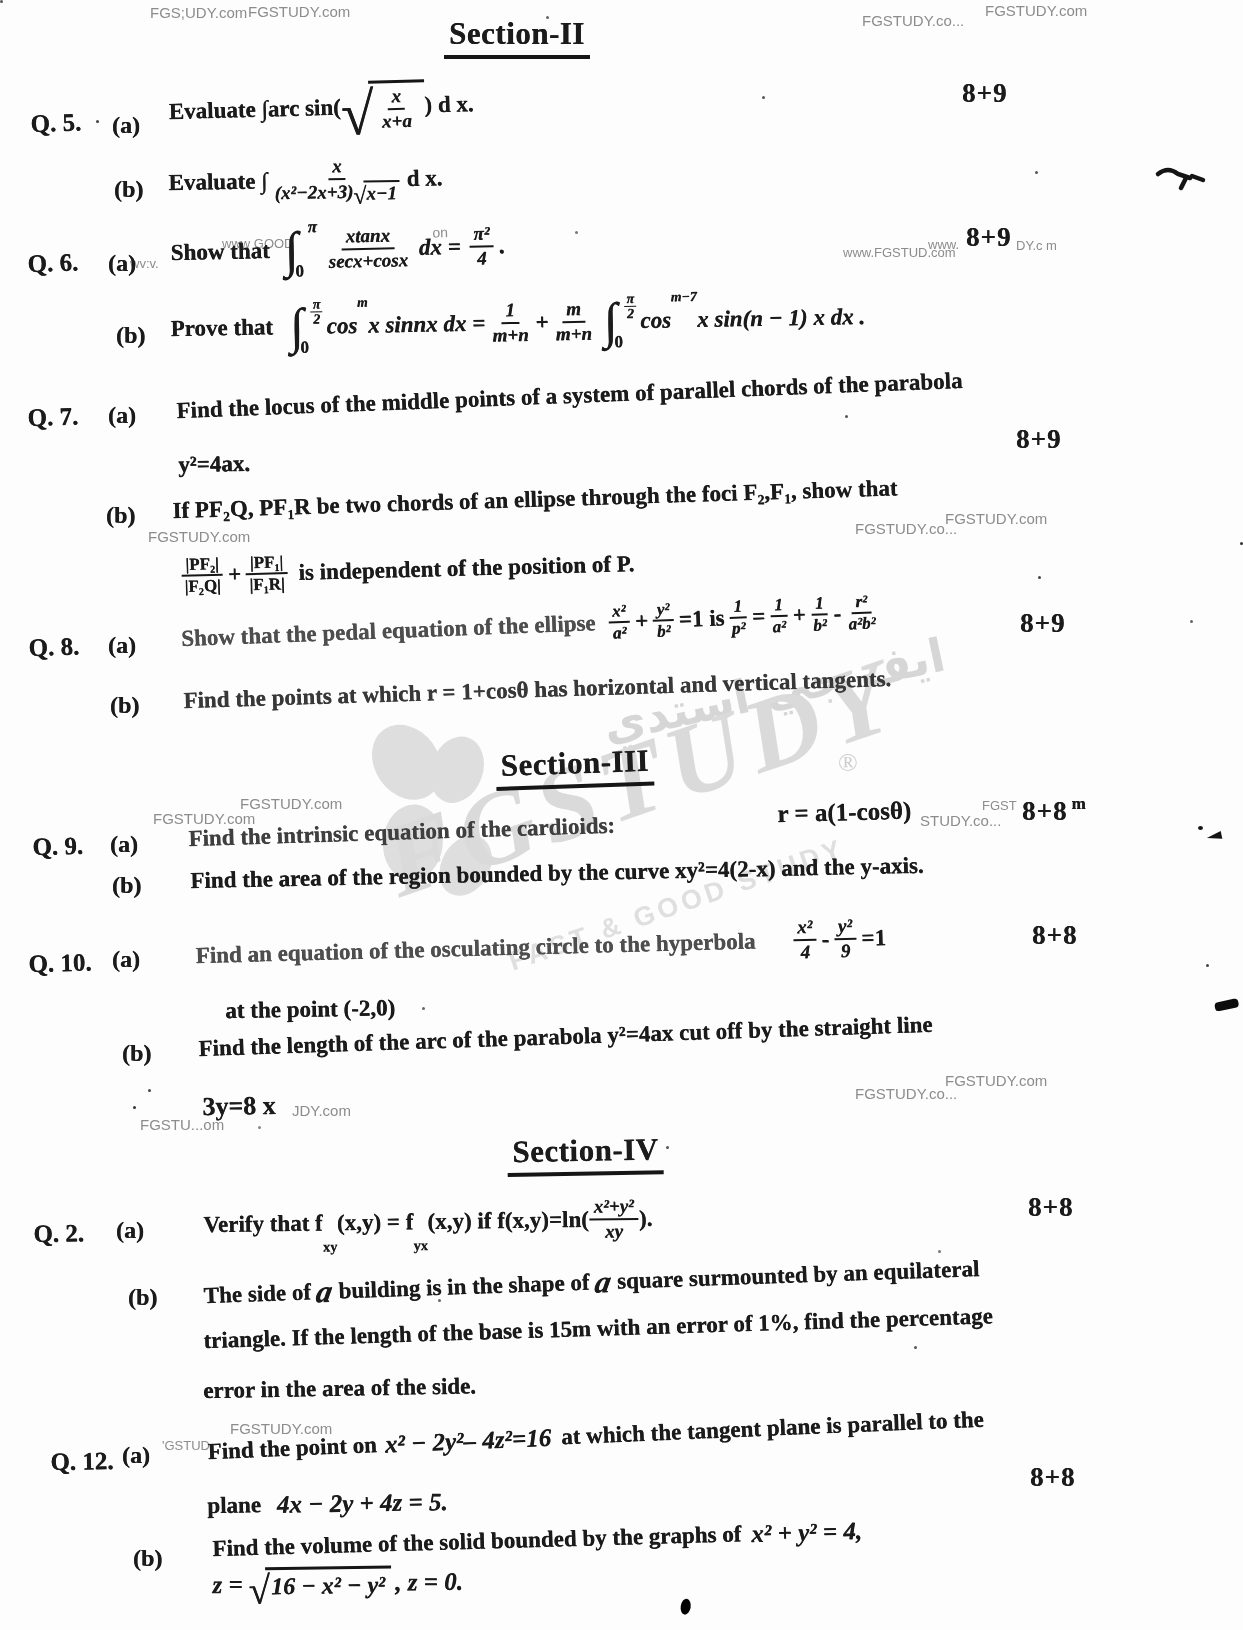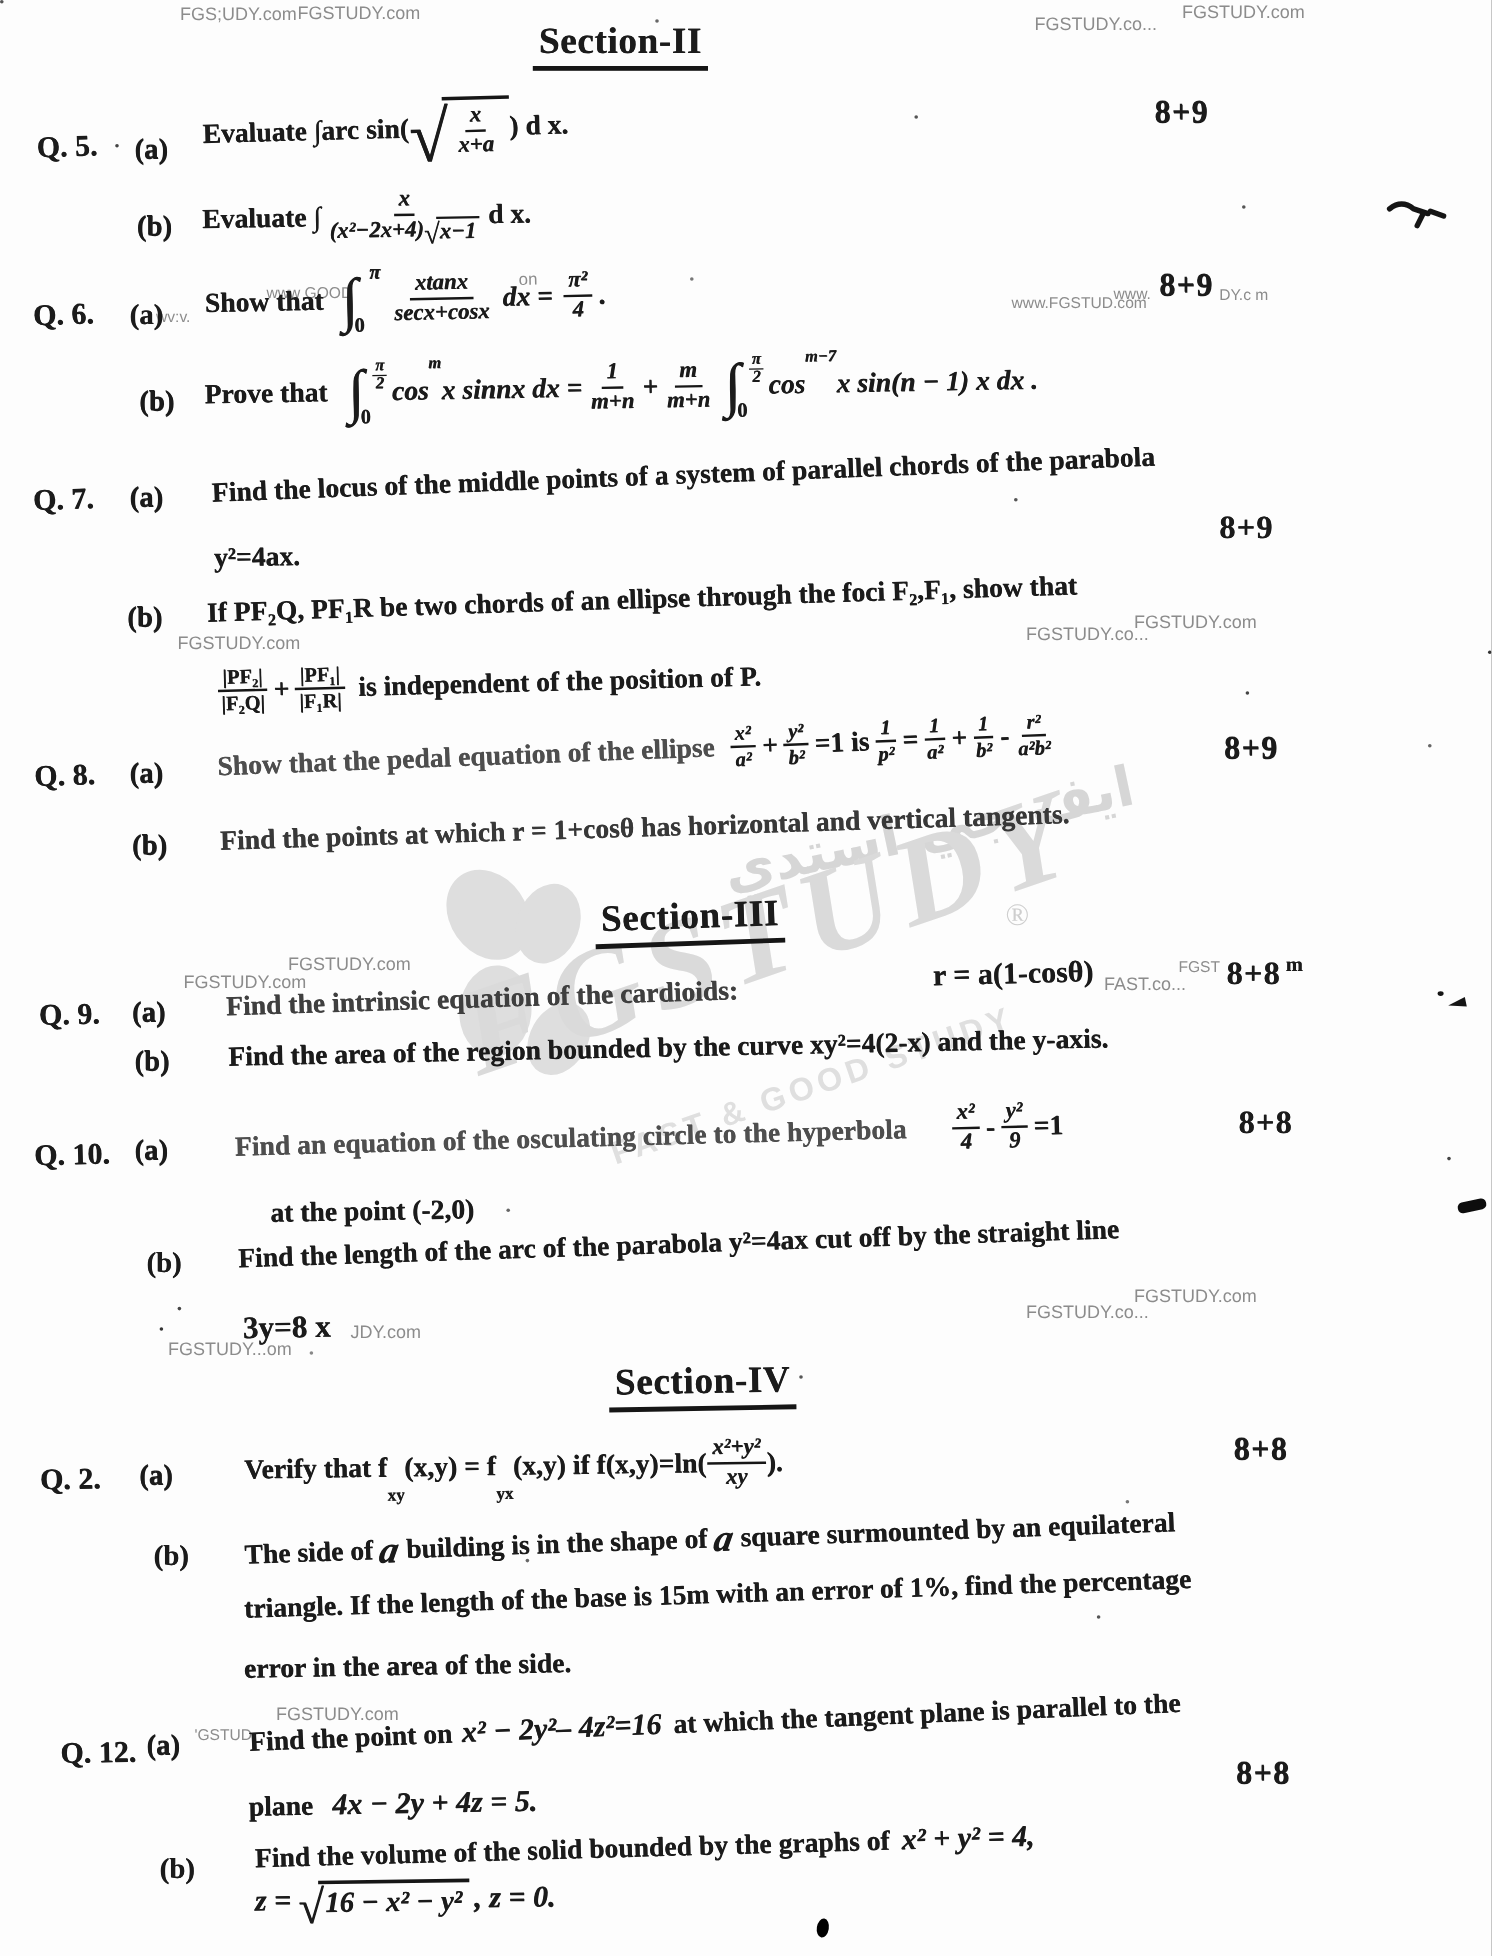--- a/index.html
+++ b/index.html
@@ -106,21 +106,21 @@
       </span>
     </span>
     <span>) d x.</span>
   </div>
   <div class="t lbl" style="left:114px;top:176px">(b)</div>
   <div class="t" style="left:168px;top:156px;height:54px;transform:rotate(-1deg)">
     <span>Evaluate ∫</span>
     <span class="fr sm math">
       <span class="fn">x</span>
       <span class="fd">
-        <span>(x²−2x+4)</span>
+        <span>(x²−2x+3)</span>
         <span class="sq">
             <span class="rad rad-sm">√</span>
           <span class="sqc sqc-sm">x−1</span>
           </span>
       </span>
     </span>
     <span>d x.</span>
   </div>
 
   <div class="wm wm13" style="left:222px;top:236px">www GOOD</div>
@@ -251,21 +251,21 @@
   <div class="t" style="left:495px;top:748px;transform:rotate(-2deg)">
     <span class="sec">Section-III</span>
   </div>
   <div class="wm" style="left:240px;top:795px">FGSTUDY.com</div>
   <div class="wm" style="left:153px;top:810px">FGSTUDY.com</div>
 
   <div class="t qno" style="left:32px;top:833px;transform:rotate(-1.5deg)">Q. 9.</div>
   <div class="t lbl" style="left:110px;top:831px">(a)</div>
   <div class="t plain" style="left:188px;top:826px;transform:rotate(-1.8deg);color:#3f3f3f">Find the intrinsic equation of the cardioids:</div>
   <div class="t" style="left:777px;top:800px;font-size:25px;transform:rotate(-1.5deg)">r = a(1-cosθ)</div>
-  <div class="wm" style="left:920px;top:812px">FAST.co...</div>
+  <div class="wm" style="left:920px;top:812px">STUDY.co...</div>
   <div class="wm wm13" style="left:982px;top:798px">FGST</div>
   <div class="t" style="left:1022px;top:796px">
     <span class="marks">8+8</span>
     <span class="xs" style="margin-left:4px;transform:translateY(-8px)">m</span>
   </div>
   <div class="t lbl" style="left:112px;top:872px">(b)</div>
   <div class="t plain" style="left:190px;top:868px;transform:rotate(-1.2deg)">Find the area of the region bounded by the curve xy²=4(2-x) and the y-axis.</div>
 
   <div class="t qno" style="left:28px;top:950px;transform:rotate(-1.5deg)">Q. 10.</div>
   <div class="t lbl" style="left:112px;top:946px">(a)</div>
@@ -281,21 +281,21 @@
       <span class="fd">9</span>
     </span>
     <span>=1</span>
   </div>
   <div class="t marks" style="left:1032px;top:920px">8+8</div>
   <div class="t" style="left:225px;top:998px;transform:rotate(-1deg)">at the point (-2,0)</div>
   <div class="t lbl" style="left:122px;top:1040px">(b)</div>
   <div class="t plain" style="left:198px;top:1036px;transform:rotate(-1.9deg)">Find the length of the arc of the parabola y²=4ax cut off by the straight line</div>
   <div class="t" style="left:202px;top:1092px;font-size:26px;transform:rotate(-1deg)">3y=8 x</div>
   <div class="wm" style="left:292px;top:1102px">JDY.com</div>
-  <div class="wm" style="left:140px;top:1116px">FGSTUDY...om</div>
+  <div class="wm" style="left:140px;top:1116px">FGSTU...om</div>
   <div class="wm" style="left:855px;top:1085px">FGSTUDY.co...</div>
   <div class="wm" style="left:945px;top:1072px">FGSTUDY.com</div>
 
   <div class="t" style="left:507px;top:1134px;transform:rotate(-1deg)">
     <span class="sec">Section-IV</span>
   </div>
 
   <div class="t marks" style="left:1028px;top:1192px">8+8</div>
   <div class="t qno" style="left:33px;top:1220px;transform:rotate(-1deg)">Q. 2.</div>
   <div class="t lbl" style="left:116px;top:1217px">(a)</div>

